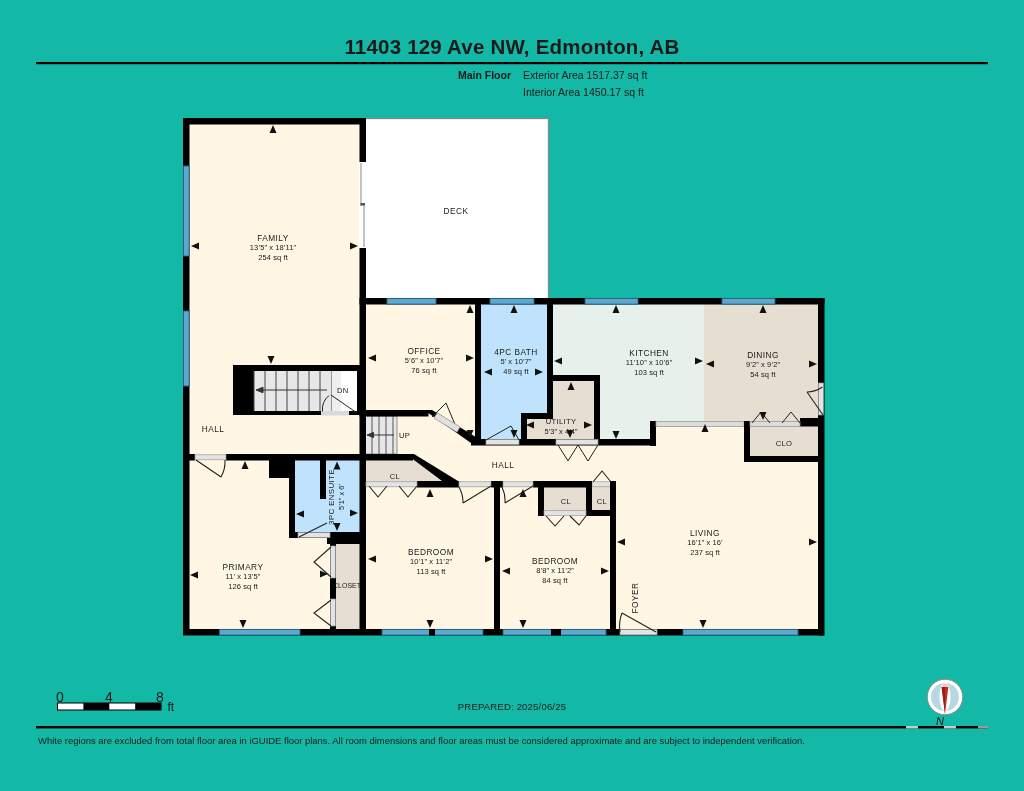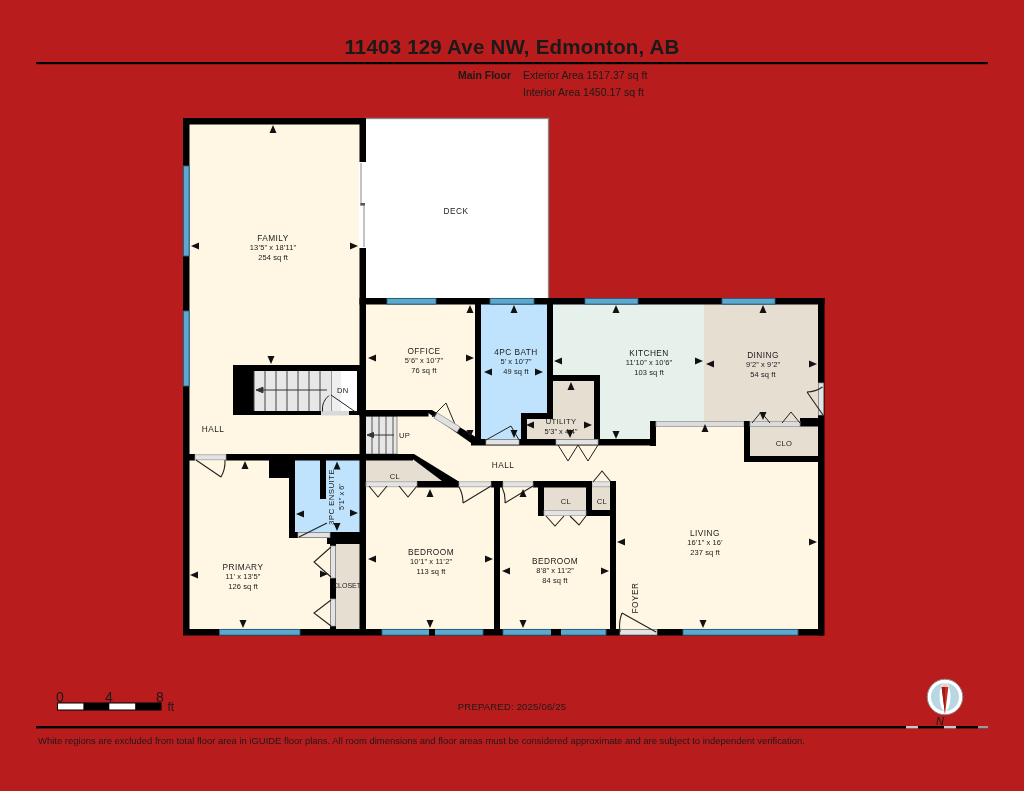--- a/index.html
+++ b/index.html
@@ -1,16 +1,16 @@
 <!DOCTYPE html>
 <html><head>
 <meta charset="utf-8">
 <style>
   html,body{margin:0;padding:0;background:#fff;}
-  .page{position:relative;width:1024px;height:791px;background:#b91c1c;overflow:hidden;
+  .page{position:relative;width:1024px;height:791px;background:#14b8a6;overflow:hidden;
         font-family:"Liberation Sans", sans-serif;}
   svg{position:absolute;left:0;top:0;}
   text{font-family:"Liberation Sans", sans-serif;fill:#1a1a1a;}
   .rn{font-size:8.3px;letter-spacing:.45px;}
   .rd{font-size:7.5px;letter-spacing:.1px;}
   .sm{font-size:7.6px;letter-spacing:.35px;}
 </style>
 </head>
 <body>
 <div class="page">

